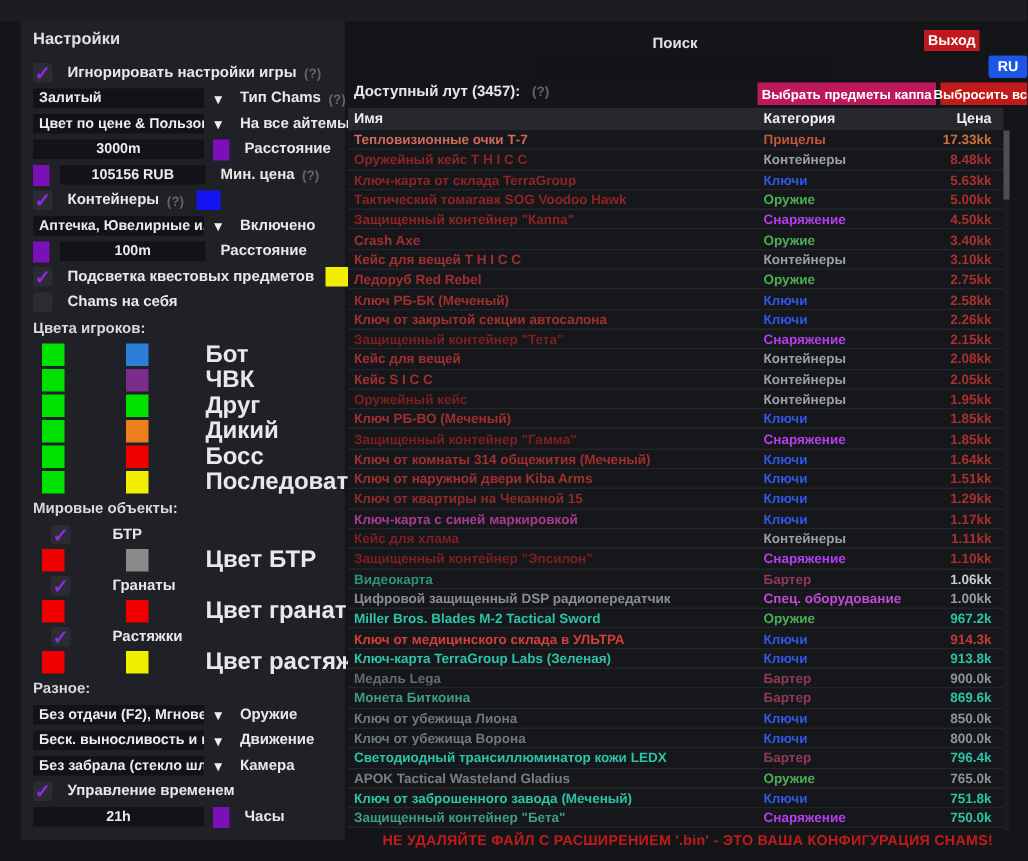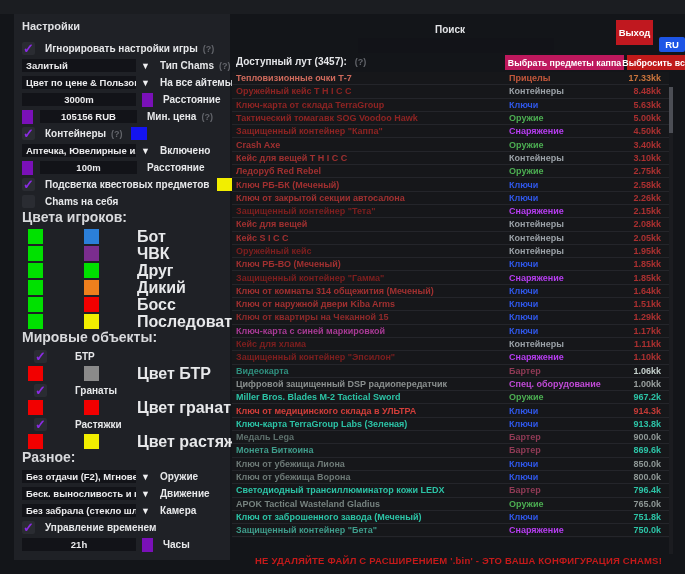--- a/index.html
+++ b/index.html
@@ -13,21 +13,21 @@
   }
   .titlebar { position:absolute; left:0; top:0; width:685px; height:14px; background:#1b1d21; }
 
   
   .panel {
     position:absolute; left:14px; top:14px; width:216px; height:546px;
     background:#1f2126; padding:6px 4px 4px 4px;
   }
   .ptitle { font-size:11px; color:#dfe0e3; height:20px; padding-left:4px; }
   .ctl { display:flex; align-items:center; height:17px; padding-left:4px; }
-  .hdr { font-size:14px; color:#d8d9dc; height:18px; display:flex; align-items:flex-end; padding-left:4px; padding-bottom:3px; }
+  .hdr { font-size:10px; color:#d8d9dc; height:18px; display:flex; align-items:flex-end; padding-left:4px; padding-bottom:3px; }
   .cbx {
     width:13px; height:13px; background:#2a2c32; border-radius:2px;
     display:flex; align-items:center; justify-content:center; flex:none;
   }
   .ck { font-size:13px; line-height:10px; font-weight:900; }
   .lbl { font-size:10px; color:#e7e8ea; margin-left:10px; white-space:nowrap; }
   .hint { font-size:9px; color:#63656b; margin-left:5px; }
   .ibox {
     width:114px; height:13px; background:#121318; flex:none;
     font-size:9.5px; color:#ececee; display:flex; align-items:center; justify-content:center;
@@ -42,21 +42,21 @@
   .sw2 { width:15px; height:15px; flex:none; }
   .sw2.s2 { margin-left:41px; }
   .clabel { font-size:16px; margin-left:38px; white-space:nowrap; }
   .wchk { padding-left:16px; }
   .wlbl { margin-left:28px; }
 
   
   .search-label { position:absolute; left:232px; top:24px; width:436px; text-align:center; font-size:10px; color:#e2e3e6; }
   .search-input { position:absolute; left:358px; top:38px; width:196px; height:15px; background:#121318; border:none; }
   .btn { position:absolute; display:flex; align-items:center; justify-content:center; color:#fff; font-size:9.5px; cursor:default; white-space:nowrap; }
-  .exit-btn { left:616px; top:20px; width:37px; height:25px; }
+  .exit-btn { left:616px; top:20px; width:37px; height:14px; }
   .ru-btn  { left:659px; top:37px; width:26px; height:15px; border-radius:2px; }
   .loot-head { position:absolute; left:236px; top:56px; font-size:10px; color:#e5e6e9; }
   .kappa-btn { left:505px; top:55px; width:119px; height:15px; font-size:8.8px; }
   .drop-btn  { left:627px; top:55px; width:58px; height:15px; font-size:8.8px; }
 
   
   .table { position:absolute; left:232px; top:72px; width:441px; height:482px; }
   .thead {
     width:437px; height:15px; background:#27282d; display:flex; align-items:center;
     font-size:9.5px; color:#f0f0f2;
@@ -270,20 +270,25 @@
 <div class="btn ru-btn" style="background: rgb(29, 85, 230);">RU</div>
 
 <div class="loot-head">
   <span>Доступный лут (3457):</span>
   <span class="hint">(?)</span>
 </div>
 <div class="btn kappa-btn" style="background: #be185d;">Выбрать предметы каппа</div>
 <div class="btn drop-btn" style="background: rgb(192, 26, 26);">Выбросить все</div>
 
 <div class="table">
+  <div class="thead">
+    <span class="th-name">Имя</span>
+    <span class="th-cat">Категория</span>
+    <span class="th-price">Цена</span>
+  </div>
   <div class="tbody">
 
       <div class="trow">
         <span class="tname" style="color: rgb(207, 106, 92);">Тепловизионные очки Т-7</span>
         <span class="tcat" style="color: rgb(194, 87, 59);">Прицелы</span>
         <span class="tprice" style="color: rgb(201, 116, 60);">17.33kk</span>
       </div>
 
       <div class="trow">
         <span class="tname" style="color: rgb(142, 36, 35);">Оружейный кейс Т Н I С С</span>

